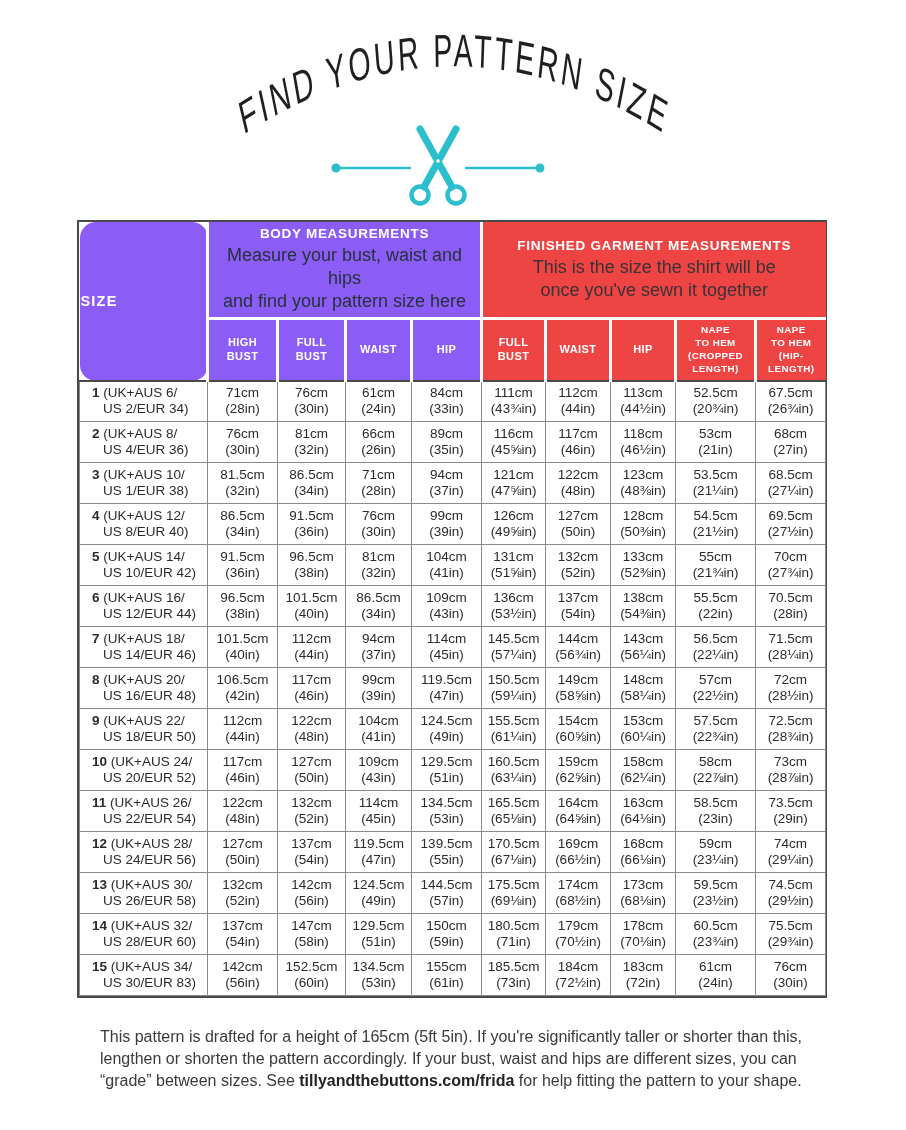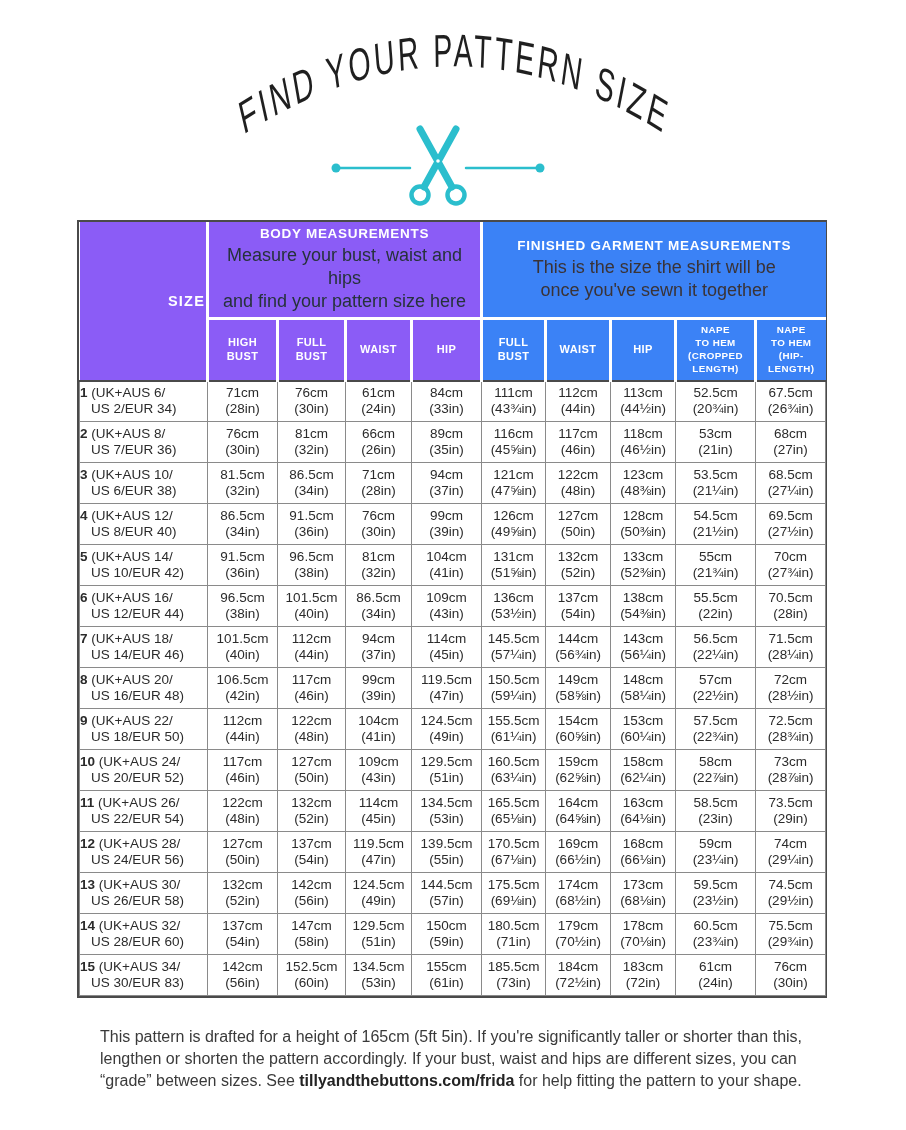--- a/index.html
+++ b/index.html
@@ -14,26 +14,26 @@
 
   
   .table-wrap {
     position:absolute; left:77px; top:220px; width:750px;
     border:2px solid #4a4a4a; box-sizing:border-box; background:#fff;
   }
   table { border-collapse:collapse; width:100%; table-layout:fixed; }
   th, td { box-sizing:border-box; }
 
   .teal { background:#8b5cf6;margin-top:14px; }
-  .pink { background:#3b82f6; }
+  .pink { background:#ef4444; }
 
   .size-th {
     color:#ffffff; font-size:14.5px; font-weight:bold; letter-spacing:1.2px;
-    text-align:right; vertical-align:middle;
-    border-right:3px solid #ffffff; border-bottom:2px solid #4a4a4a;
+    text-align:left; vertical-align:middle;
+    border-right:3px solid #ffffff; border-bottom:2px solid #4a4a4a;border-radius:16px;
   }
   .group-th {
     height:70px; text-align:center; vertical-align:middle; padding:4px 10px;
     border-bottom:3px solid #ffffff;
   }
   .group-th.body-group { border-right:3px solid #ffffff; }
   .group-title { font-size:13.5px; font-weight:bold; letter-spacing:0.7px; color:#ffffff; }
   .group-desc {
     font-size:18px; font-weight:normal; color:#26323a; white-space:pre-line;
     line-height:1.28; margin-top:3px;
@@ -45,21 +45,21 @@
     text-align:center; vertical-align:middle; white-space:pre-line; line-height:1.25;
     border-right:3px solid #ffffff; border-bottom:2px solid #4a4a4a; padding:0 2px;
   }
   th.sub.last { border-right:none; }
   th.sub.nape { font-size:9.8px; line-height:1.3; }
 
   tbody td {
     border:1px solid #8a8a8a; height:41px; text-align:center; vertical-align:middle;
     color:#2b2b2b; font-size:13.5px; line-height:1.22; padding:2px 1px;
   }
-  tbody td.size-cell { text-align:left; padding-left:0; font-size:13.5px; }
+  tbody td.size-cell { text-align:left; padding-left:12px; font-size:13.5px; }
   tbody td.size-cell b { font-weight:bold; }
   tbody td.size-cell .l2 { display:block; margin-left:11px; }
 
   
   .footnote {
     position:absolute; left:100px; top:1010px; width:720px;
     font-size:16px; line-height:1.37; color:#3a3a3a;
   }
   .footnote b { color:#232323; }
 </style>
@@ -173,21 +173,21 @@
             <td>
               <div>52.5cm</div>
               <div>(20¾in)</div>
             </td>
             <td>
               <div>67.5cm</div>
               <div>(26¾in)</div>
             </td>
           </tr>
           <tr>
-            <td class="size-cell"><b>2</b> (UK+AUS 8/<span class="l2">US 7/EUR 36)</span></td>
+            <td class="size-cell"><b>2</b> (UK+AUS 8/<span class="l2">US 4/EUR 36)</span></td>
             <td>
               <div>76cm</div>
               <div>(30in)</div>
             </td>
             <td>
               <div>81cm</div>
               <div>(32in)</div>
             </td>
             <td>
               <div>66cm</div>
@@ -212,21 +212,21 @@
             <td>
               <div>53cm</div>
               <div>(21in)</div>
             </td>
             <td>
               <div>68cm</div>
               <div>(27in)</div>
             </td>
           </tr>
           <tr>
-            <td class="size-cell"><b>3</b> (UK+AUS 10/<span class="l2">US 6/EUR 38)</span></td>
+            <td class="size-cell"><b>3</b> (UK+AUS 10/<span class="l2">US 1/EUR 38)</span></td>
             <td>
               <div>81.5cm</div>
               <div>(32in)</div>
             </td>
             <td>
               <div>86.5cm</div>
               <div>(34in)</div>
             </td>
             <td>
               <div>71cm</div>

